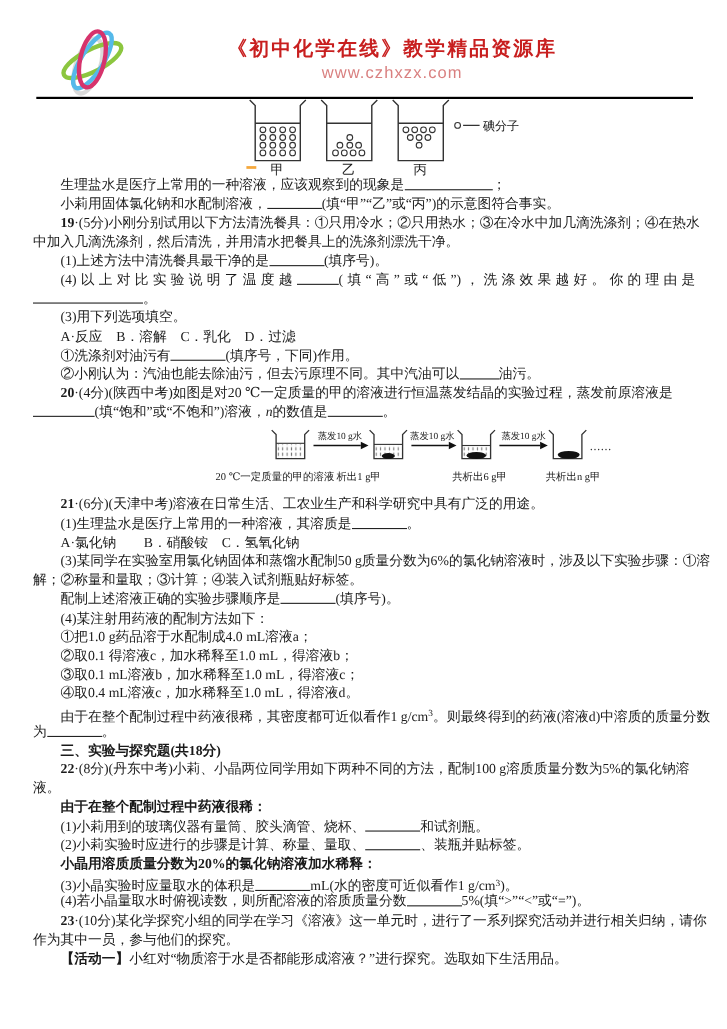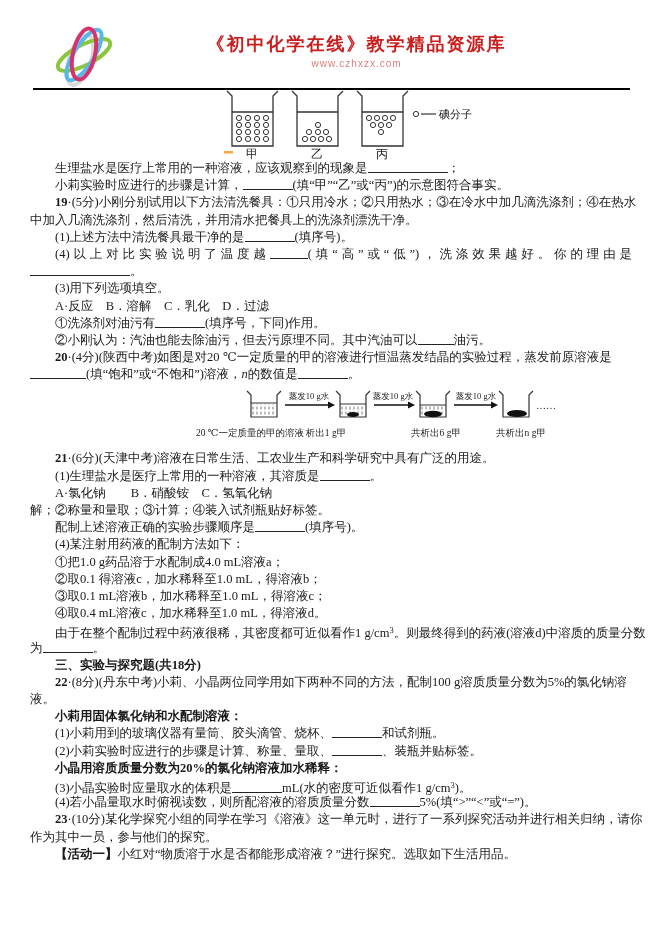--- a/index.html
+++ b/index.html
@@ -10,21 +10,21 @@
   }
   
   .header{position:absolute;left:33px;top:28px;width:597px;height:58px;}
   .logo{position:absolute;left:10px;top:-2px;}
   .h-title{
     position:absolute;left:90px;right:40px;top:4px;text-align:center;
     font-weight:bold;font-size:18px;letter-spacing:2px;
   }
   .h-url{
     position:absolute;left:90px;right:40px;top:30px;text-align:center;
-    font-size:10px;letter-spacing:1px;font-family:"Liberation Sans","DejaVu Sans",sans-serif;
+    font-size:15px;letter-spacing:1px;font-family:"Liberation Sans","DejaVu Sans",sans-serif;
   }
   .header-rule{position:absolute;left:33px;top:88px;width:597px;height:2px;background:#000;}
   
   .fig-iodine{position:absolute;left:200px;top:88px;}
   .fig-evap-wrap{height:64px;padding-top:3px;}
   .fig-evap{margin-left:165px;display:block;overflow:visible;}
   svg text{font-family:"Liberation Serif","DejaVu Serif",serif;fill:#1a1a1a;}
   
   .doc{
     position:absolute;left:30px;top:160px;width:602px;
@@ -121,21 +121,21 @@
     <circle cx="216" cy="26" r="2.6" fill="#fff" stroke="#333" stroke-width="1"></circle>
     <line x1="221" y1="26" x2="236" y2="26" stroke="#333" stroke-width="1.2"></line>
     <text x="239" y="30" font-size="11">碘分子</text>
   </g>
   <rect x="24" y="63" width="9" height="2.5" fill="#f5a83c"></rect>
 </svg>
 
 <div class="doc">
   <div>
       <div class="line indent"><span>生理盐水是医疗上常用的一种溶液，应该观察到的现象是</span><span class="blank" style="width: 80px;"></span><span>；</span></div>
-      <div class="line indent"><span>小莉实验时应进行的步骤是计算，</span><span class="blank" style="width: 50px;"></span><span>(填“甲”“乙”或“丙”)的示意图符合事实。</span></div>
+      <div class="line indent"><span>小莉用固体氯化钠和水配制溶液，</span><span class="blank" style="width: 50px;"></span><span>(填“甲”“乙”或“丙”)的示意图符合事实。</span></div>
       <div class="line indent"><span class="bold">19</span><span>·(5分)小刚分别试用以下方法清洗餐具：①只用冷水；②只用热水；③在冷水中加几滴洗涤剂；④在热水</span></div>
       <div class="line"><span>中加入几滴洗涤剂，然后清洗，并用清水把餐具上的洗涤剂漂洗干净。</span></div>
       <div class="line indent"><span>(1)上述方法中清洗餐具最干净的是</span><span class="blank" style="width: 50px;"></span><span>(填序号)。</span></div>
       <div class="line indent justify"><span>(4)以上对比实验说明了温度越</span><span class="blank" style="width: 38px;"></span><span>(填“高”或“低”)，洗涤效果越好。你的理由是</span></div>
       <div class="line"><span class="blank" style="width: 100px;"></span><span>。</span></div>
       <div class="line indent"><span>(3)用下列选项填空。</span></div>
       <div class="line indent"><span>A·反应　B．溶解　C．乳化　D．过滤</span></div>
       <div class="line indent"><span>①洗涤剂对油污有</span><span class="blank" style="width: 50px;"></span><span>(填序号，下同)作用。</span></div>
       <div class="line indent"><span>②小刚认为：汽油也能去除油污，但去污原理不同。其中汽油可以</span><span class="blank" style="width: 36px;"></span><span>油污。</span></div>
       <div class="line indent"><span class="bold">20</span><span>·(4分)(陕西中考)如图是对20 ℃一定质量的甲的溶液进行恒温蒸发结晶的实验过程，蒸发前原溶液是</span></div>
@@ -198,33 +198,34 @@
       <text x="131" y="50" font-size="9.5" text-anchor="middle">析出1 g甲</text>
       <text x="241" y="50" font-size="9.5" text-anchor="middle">共析出6 g甲</text>
       <text x="326" y="50" font-size="9.5" text-anchor="middle">共析出n g甲</text>
     </svg>
   </div>
 
   <div>
       <div class="line indent"><span class="bold">21</span><span>·(6分)(天津中考)溶液在日常生活、工农业生产和科学研究中具有广泛的用途。</span></div>
       <div class="line indent"><span>(1)生理盐水是医疗上常用的一种溶液，其溶质是</span><span class="blank" style="width: 50px;"></span><span>。</span></div>
       <div class="line indent"><span>A·氯化钠　　B．硝酸铵　C．氢氧化钠</span></div>
+      <div class="line indent"><span>(3)某同学在实验室用氯化钠固体和蒸馏水配制50 g质量分数为6%的氯化钠溶液时，涉及以下实验步骤：①溶</span></div>
       <div class="line"><span>解；②称量和量取；③计算；④装入试剂瓶贴好标签。</span></div>
       <div class="line indent"><span>配制上述溶液正确的实验步骤顺序是</span><span class="blank" style="width: 50px;"></span><span>(填序号)。</span></div>
       <div class="line indent"><span>(4)某注射用药液的配制方法如下：</span></div>
       <div class="line indent"><span>①把1.0 g药品溶于水配制成4.0 mL溶液a；</span></div>
       <div class="line indent"><span>②取0.1 得溶液c，加水稀释至1.0 mL，得溶液b；</span></div>
       <div class="line indent"><span>③取0.1 mL溶液b，加水稀释至1.0 mL，得溶液c；</span></div>
       <div class="line indent"><span>④取0.4 mL溶液c，加水稀释至1.0 mL，得溶液d。</span></div>
       <div class="line indent"><span>由于在整个配制过程中药液很稀，其密度都可近似看作1 g/cm</span><span class="sup">3</span><span>。则最终得到的药液(溶液d)中溶质的质量分数</span></div>
       <div class="line"><span>为</span><span class="blank" style="width: 50px;"></span><span>。</span></div>
       <div class="line indent"><span class="bold">三、实验与探究题(共18分)</span></div>
       <div class="line indent"><span class="bold">22</span><span>·(8分)(丹东中考)小莉、小晶两位同学用如下两种不同的方法，配制100 g溶质质量分数为5%的氯化钠溶</span></div>
       <div class="line"><span>液。</span></div>
-      <div class="line indent"><span class="bold">小莉用固体氯化钠和水配制溶液：</span></div>
+      <div class="line indent"><span class="bold">由于在整个配制过程中药液很稀：</span></div>
       <div class="line indent"><span>(1)小莉用到的玻璃仪器有量筒、胶头滴管、烧杯、</span><span class="blank" style="width: 50px;"></span><span>和试剂瓶。</span></div>
       <div class="line indent"><span>(2)小莉实验时应进行的步骤是计算、称量、量取、</span><span class="blank" style="width: 50px;"></span><span>、装瓶并贴标签。</span></div>
       <div class="line indent"><span class="bold">小晶用溶质质量分数为20%的氯化钠溶液加水稀释：</span></div>
       <div class="line indent"><span>(3)小晶实验时应量取水的体积是</span><span class="blank" style="width: 50px;"></span><span>mL(水的密度可近似看作1 g/cm</span><span class="sup">3</span><span>)。</span></div>
       <div class="line indent"><span>(4)若小晶量取水时俯视读数，则所配溶液的溶质质量分数</span><span class="blank" style="width: 50px;"></span><span>5%(填“&gt;”“&lt;”或“=”)。</span></div>
       <div class="line indent"><span class="bold">23</span><span>·(10分)某化学探究小组的同学在学习《溶液》这一单元时，进行了一系列探究活动并进行相关归纳，请你</span></div>
       <div class="line"><span>作为其中一员，参与他们的探究。</span></div>
       <div class="line indent"><span class="bold">【活动一】</span><span>小红对“物质溶于水是否都能形成溶液？”进行探究。选取如下生活用品。</span></div>
     </div>
 </div>

